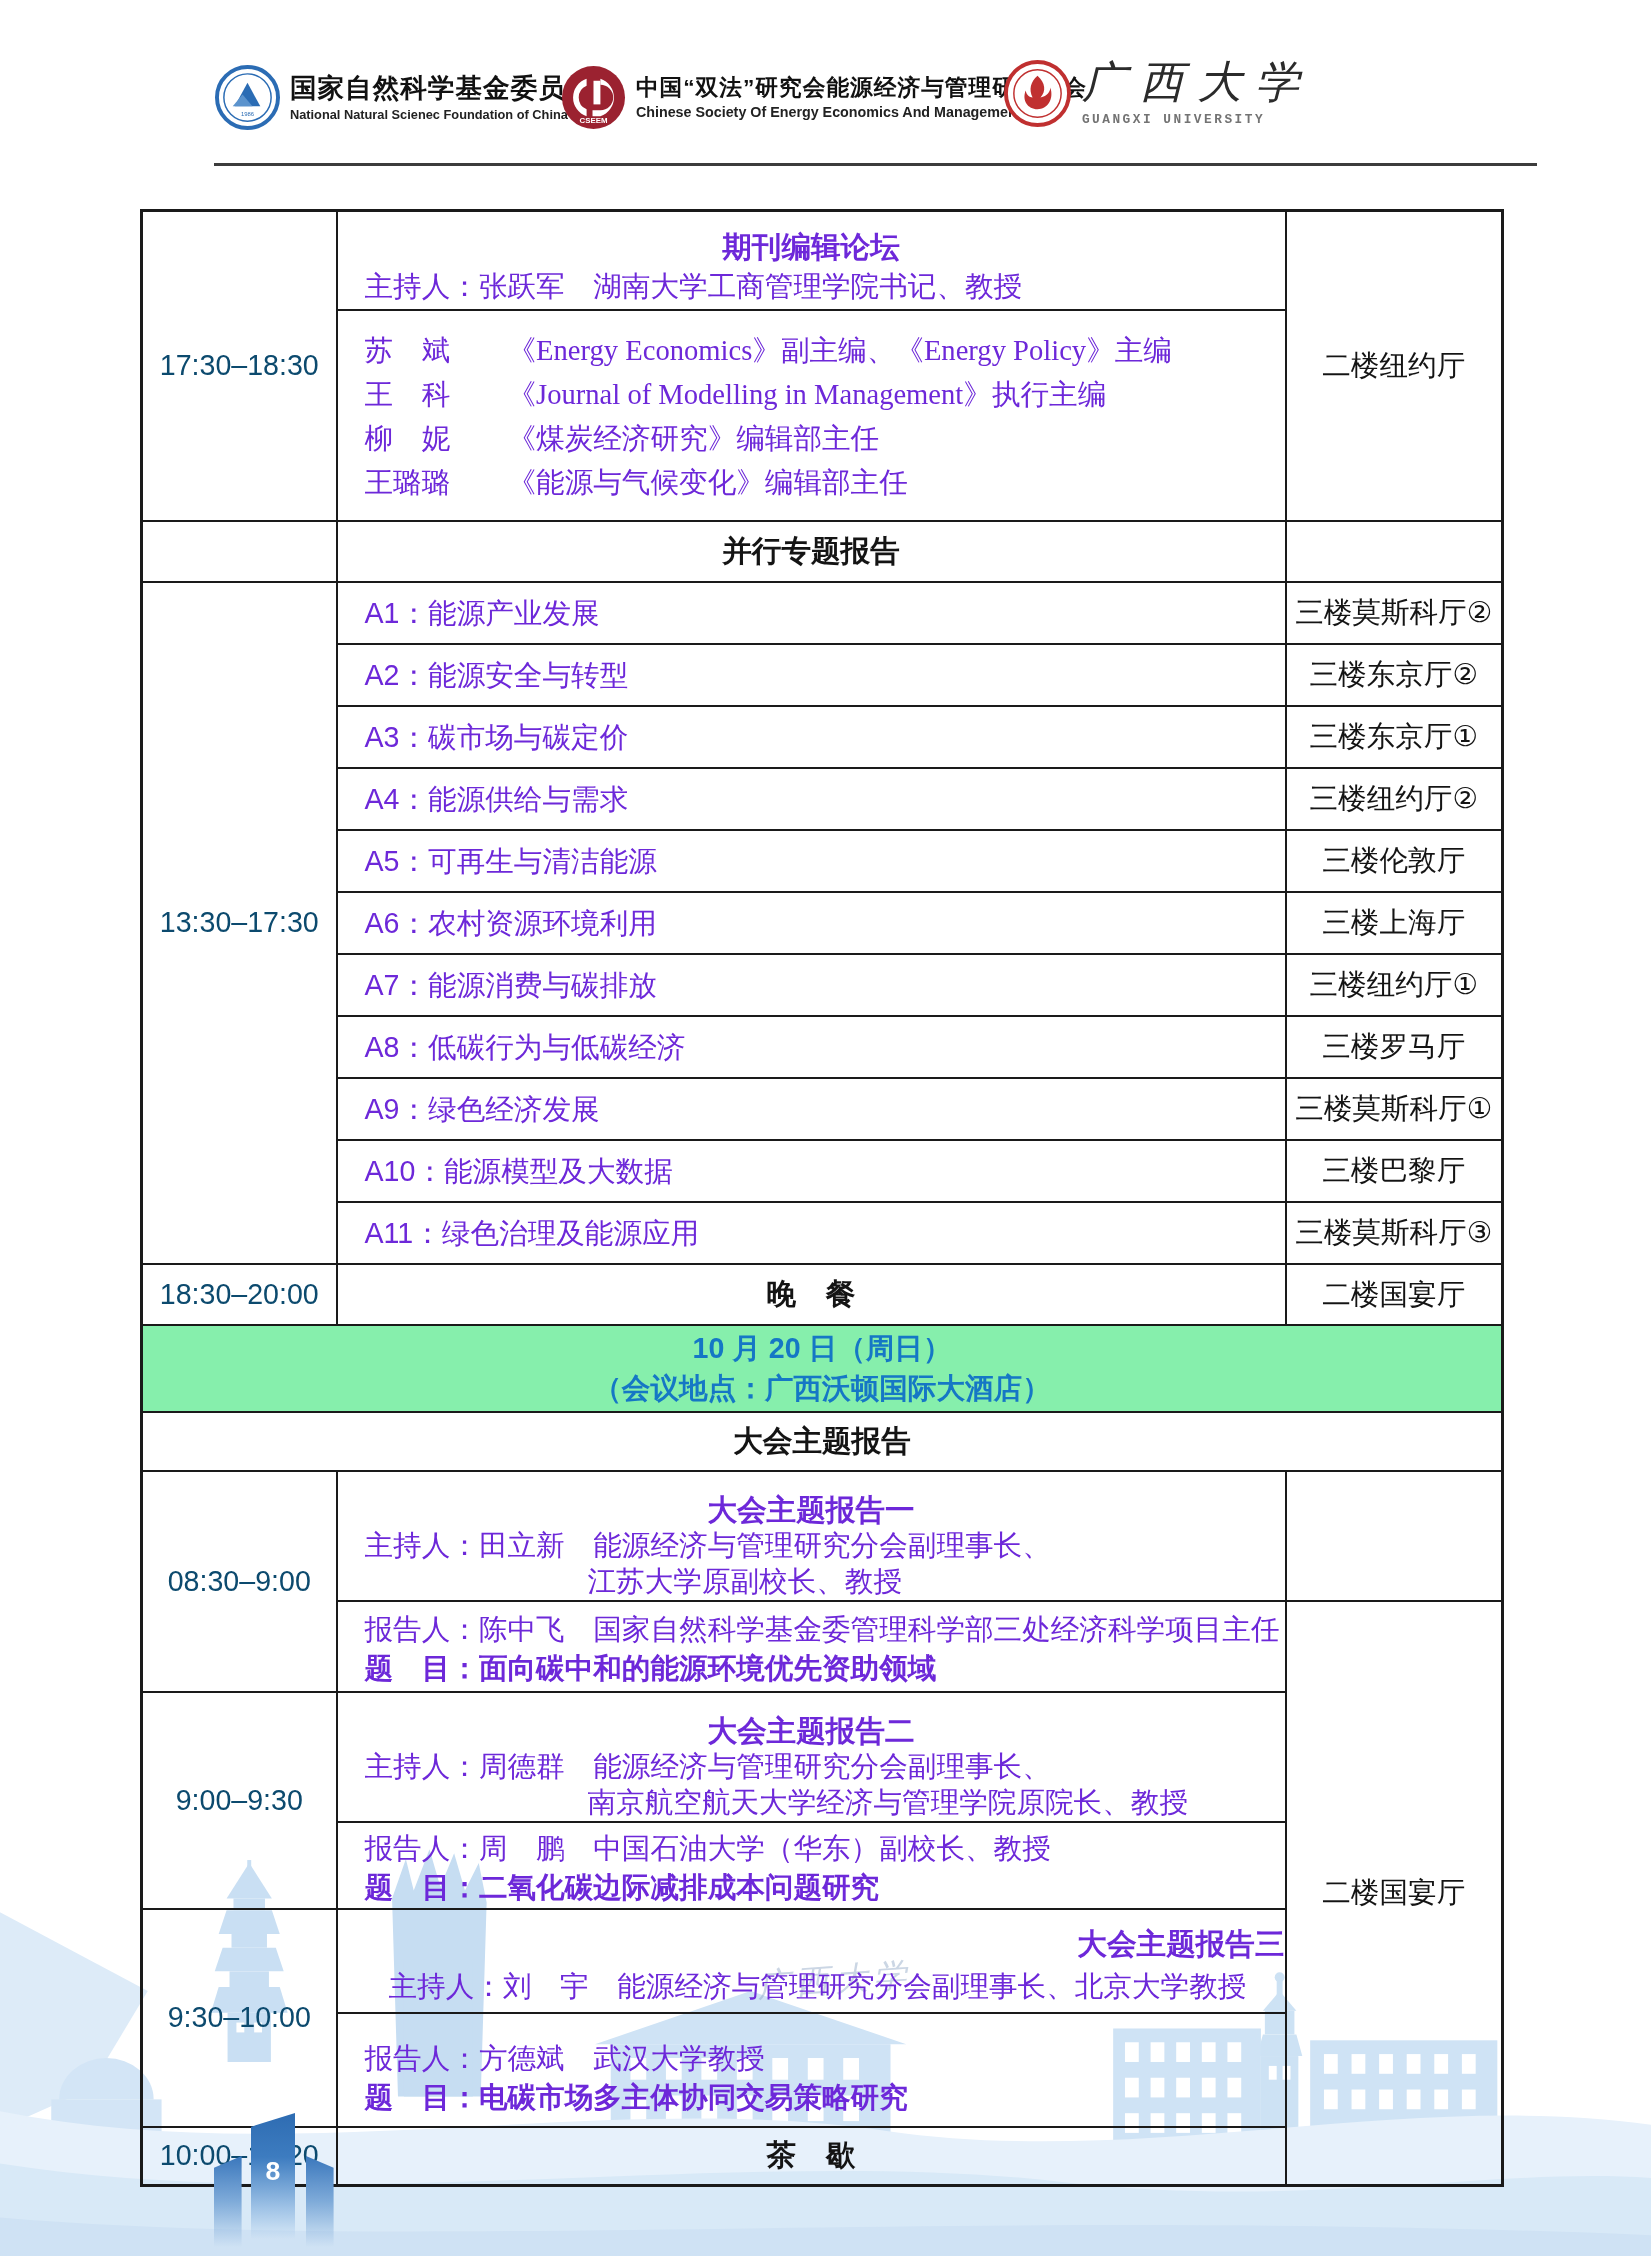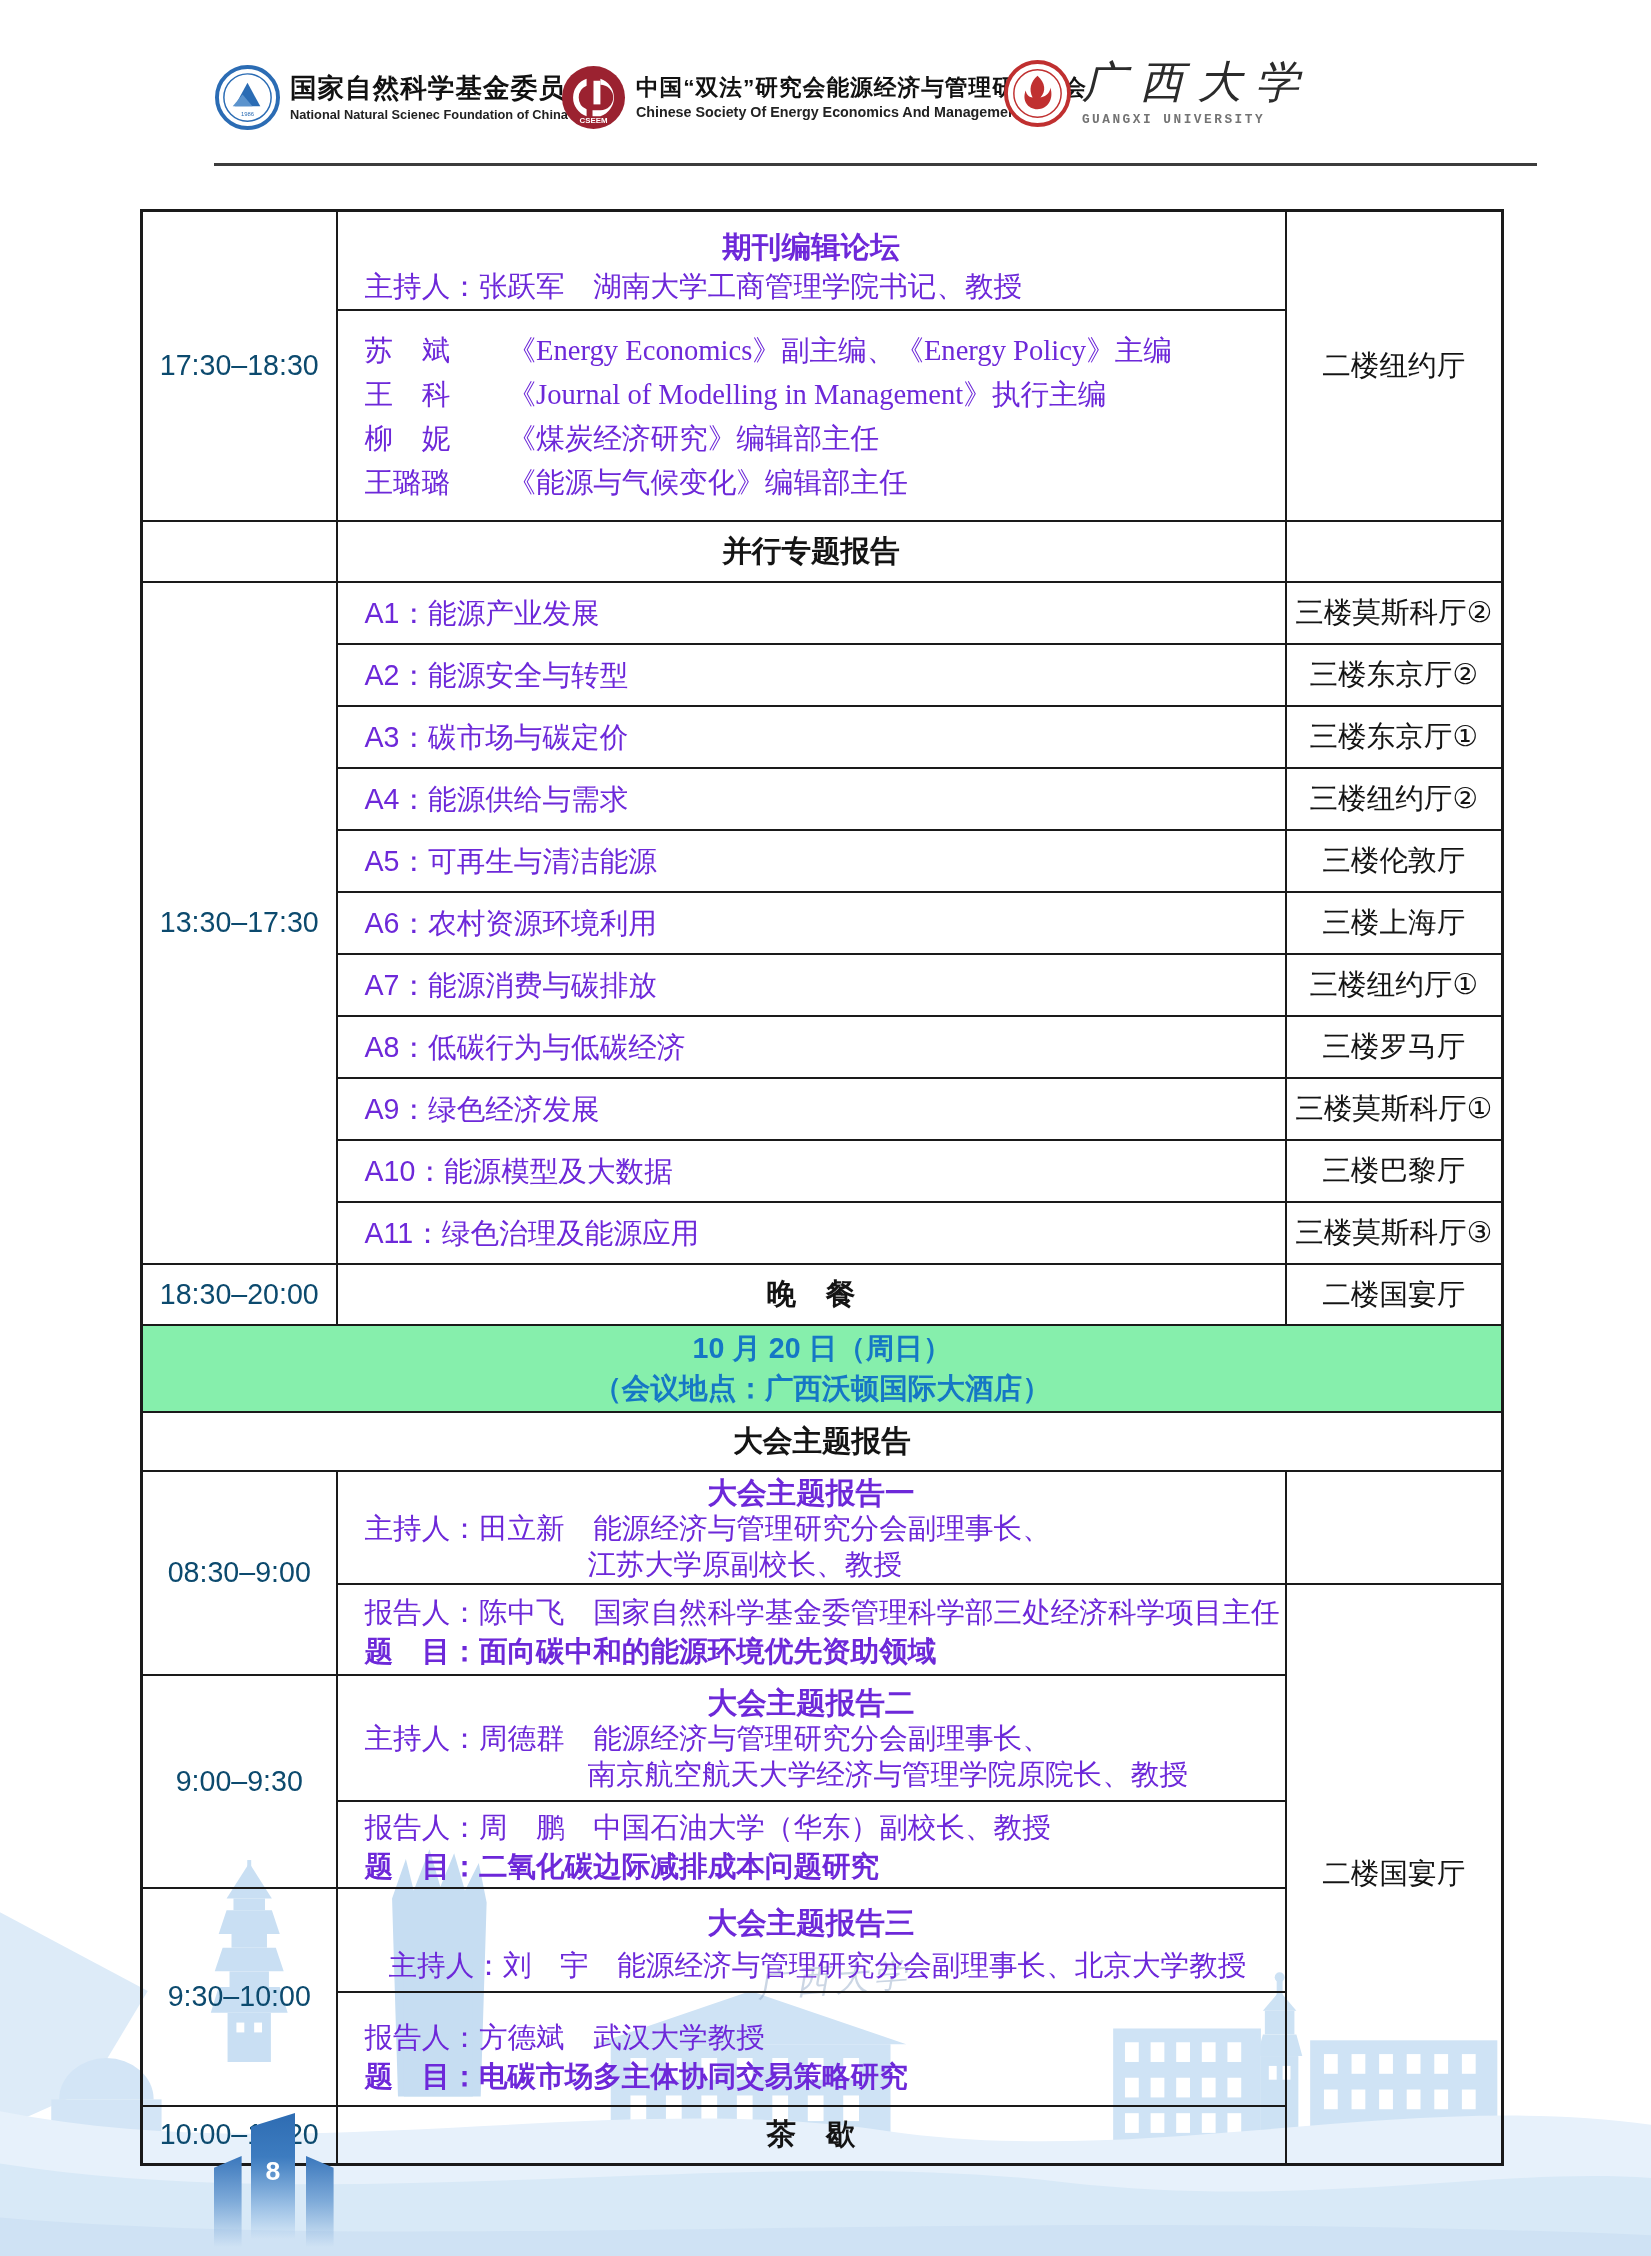--- a/index.html
+++ b/index.html
@@ -59,27 +59,27 @@
   .forum-title{padding-top:11.8px;line-height:41px;}
   .forum-host{line-height:39px;}
   .editors{padding:9.9px 0 5.9px 0;border-radius:20px;}
   .sec-row{font-family:"Liberation Sans","DejaVu Sans",sans-serif;
            font-weight:bold;font-size:29.6px;text-align:center;}
   .a-label{font-family:"Liberation Sans","DejaVu Sans",sans-serif;}
   .banner{background:#86efac;text-align:center;color:#1577c5;
           font-family:"Liberation Sans","DejaVu Sans",sans-serif;
           font-weight:600;font-size:28.6px;}
   .banner div{line-height:40px;}
-  .kn-title{line-height:36px;padding-top:3px;}
+  .kn-title{line-height:36px;padding-top:20px;}
   .kn-host{line-height:36px;}
   .kn-host-cont{padding-left:250px;line-height:36px;}
   .kn-speaker{line-height:38px;padding-top:4.9px;}
   .kn-topic{font-weight:bold;line-height:38px;
             font-family:"Liberation Sans","DejaVu Sans",sans-serif;}
-  .k3a .kn-title{padding-top:7.9px;line-height:43px;}
+  .k3a .kn-title{padding-top:7.9px;line-height:43px;text-align:right;}
   .k3a .kn-host{line-height:43px;margin-left:24px;}
   .k3b .kn-speaker{padding-top:15.8px;}
 </style>
 </head>
 <body>
 
 <div class="page">
 
   <svg class="skyline" viewBox="0 0 1677 600" preserveAspectRatio="none" aria-hidden="true">
 

